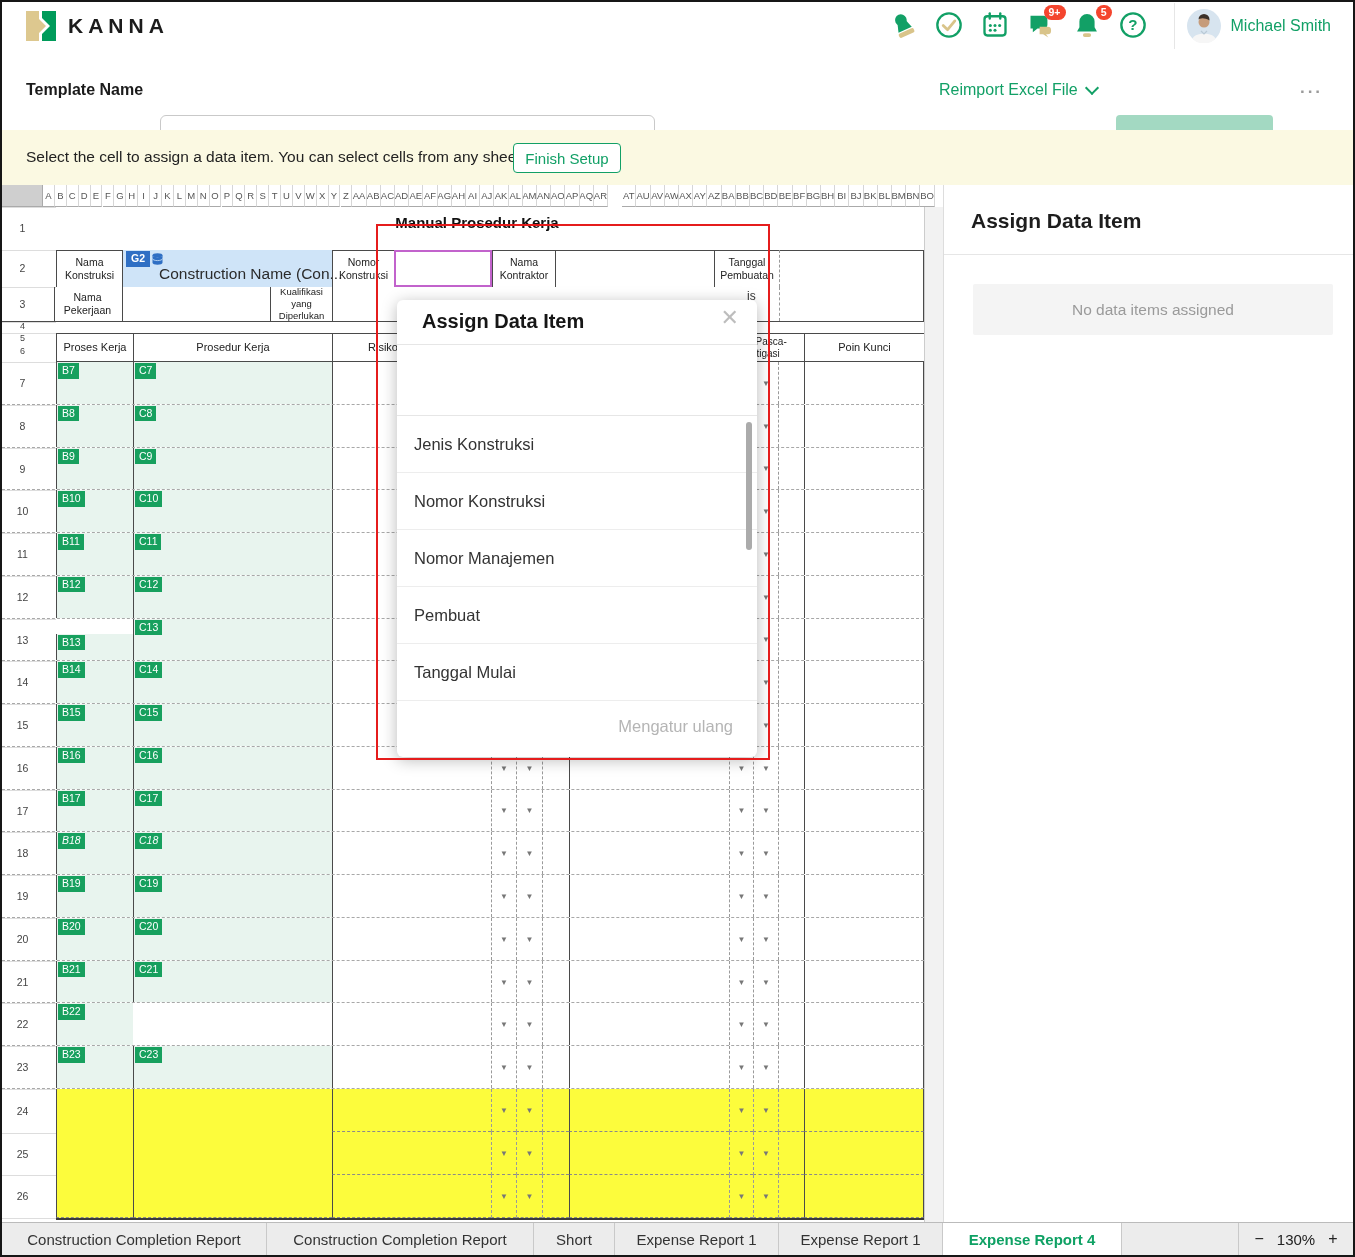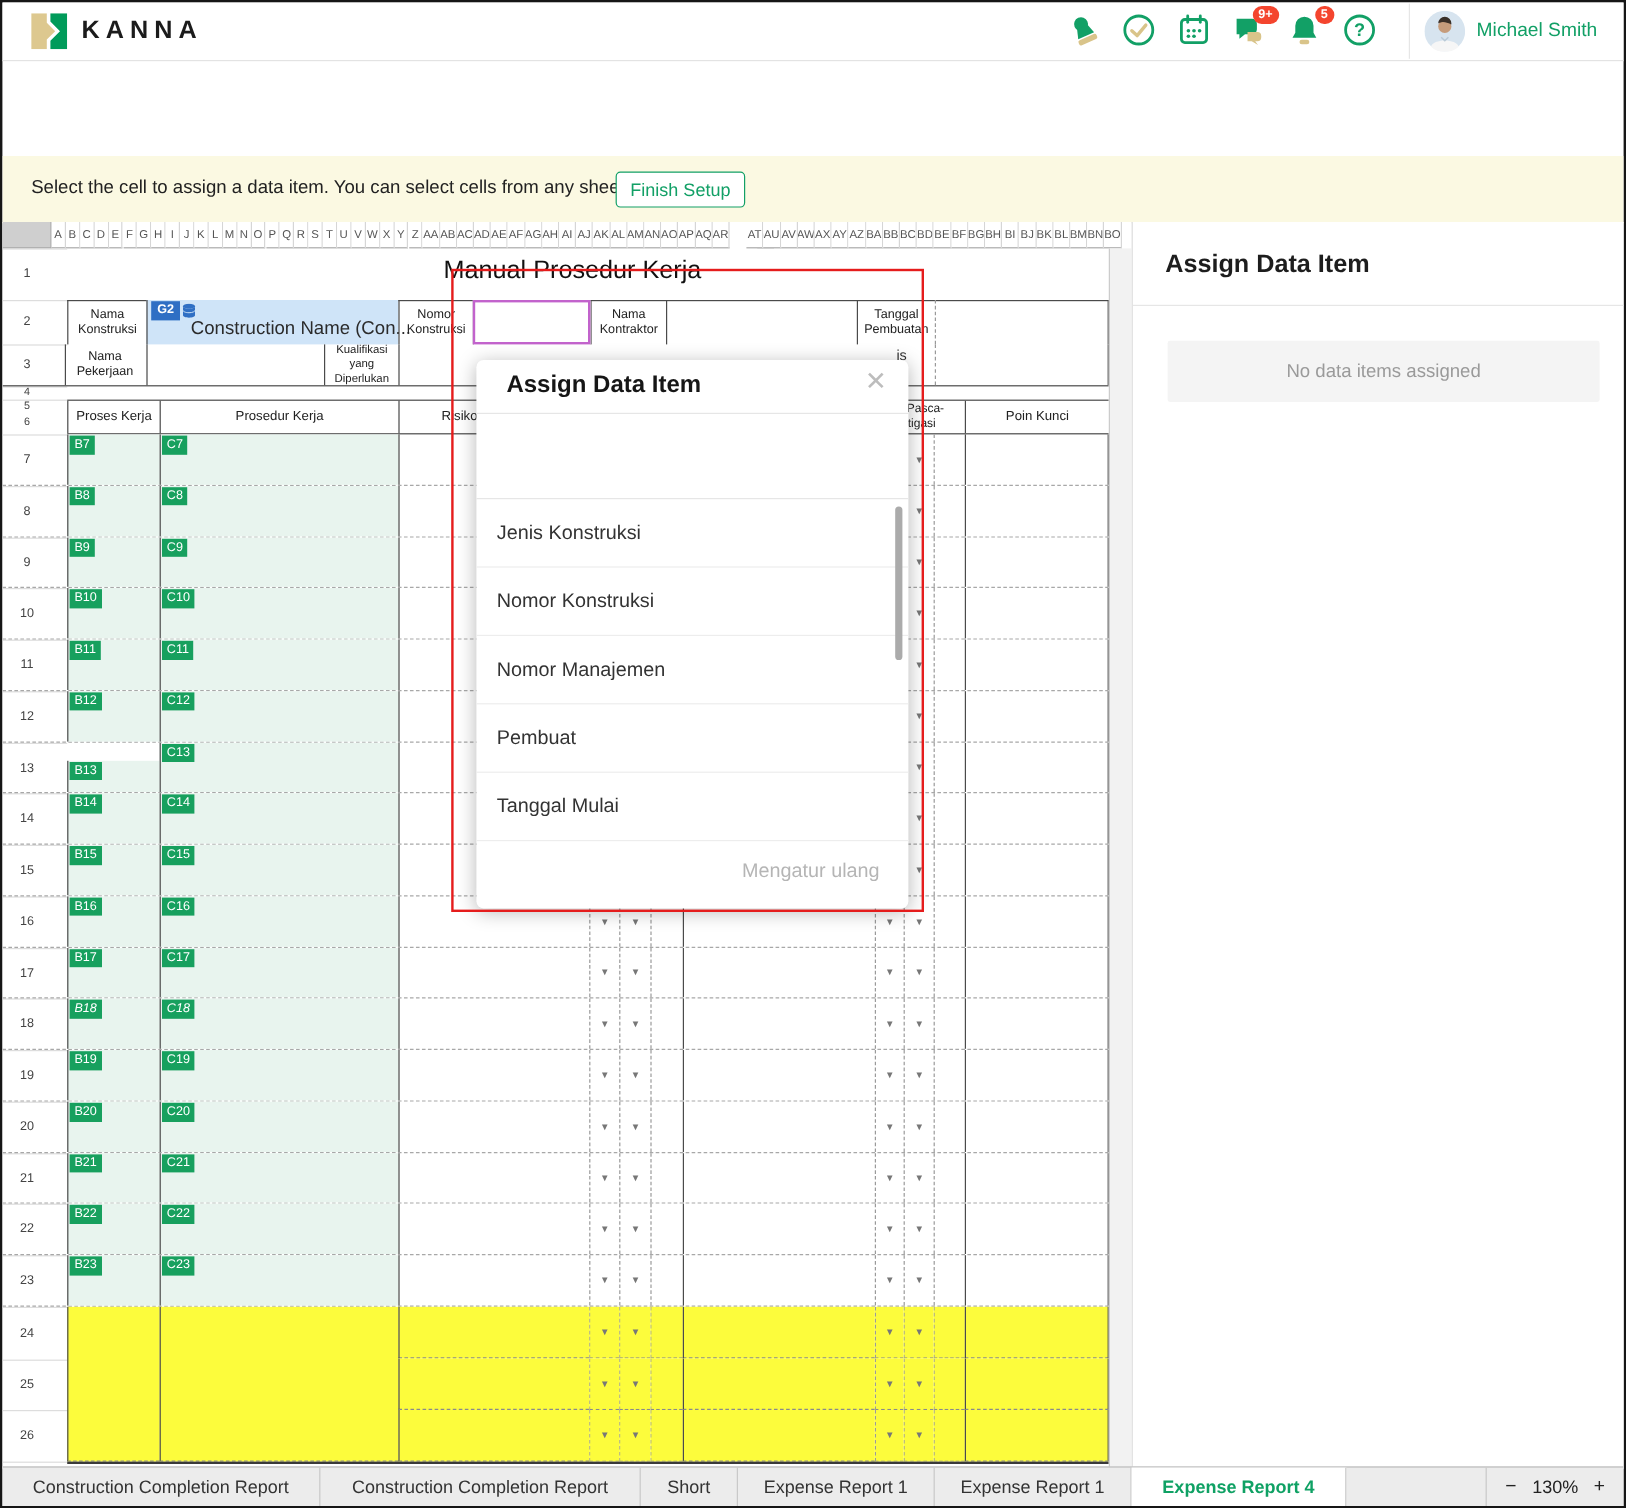--- a/index.html
+++ b/index.html
@@ -30,21 +30,21 @@
   .notice-text{position:absolute;left:24px;top:18px;font-size:15.5px;color:#222;}
   .finish-btn{position:absolute;left:511px;top:13px;width:108px;height:30px;background:#fff;border:1.5px solid #12a066;border-radius:4px;color:#12a066;font-size:15px;cursor:pointer;font-family:"Liberation Sans",sans-serif;}
 
   
   .sheet{position:absolute;left:0;top:183px;width:941px;height:1039px;background:#fff;overflow:hidden;}
   .corner{position:absolute;left:0;top:0;width:41px;height:22px;background:#cfcfcf;border-right:1px solid #aaa;border-bottom:1px solid #aaa;box-sizing:border-box;}
   .col-letter{position:absolute;top:0;height:22px;border-right:1px solid #d6d6d6;border-bottom:1px solid #aaa;box-sizing:border-box;font-size:9.5px;color:#555;display:flex;align-items:center;justify-content:center;background:#fff;overflow:hidden;}
   .row-num{position:absolute;left:0;width:41px;height:16px;font-size:10.5px;color:#444;display:flex;align-items:center;justify-content:center;}
   .row-num.small{font-size:9px;}
   .gutline{position:absolute;left:0;width:54px;height:0;border-top:1px solid #ddd;}
-  .sheet-title{position:absolute;left:260px;top:29px;width:430px;text-align:center;font-size:21px;font-weight:normal;color:#111;}
+  .sheet-title{position:absolute;left:260px;top:29px;width:430px;text-align:center;font-size:15px;font-weight:bold;color:#111;}
   .gray-strip{position:absolute;left:922px;top:22px;width:19px;height:1017px;background:#f2f2f2;border-left:1px solid #ccc;box-sizing:border-box;}
 
   .cell{position:absolute;top:0;bottom:0;box-sizing:border-box;border-left:1px solid #4a4a4a;}
   .cell.dashL{border-left:1px dashed #9a9a9a;}
   .cell.endR{border-right:1px solid #4a4a4a;}
   .cell.green{background:#e8f4ee;}
   .cell.yellow{background:#fcfc3c;}
   .cell-label{position:absolute;left:0;right:0;top:50%;transform:translateY(-50%);text-align:center;font-size:10.5px;color:#222;line-height:1.25;}
   .badge{position:absolute;top:1px;left:1px;background:#17a05e;color:#fff;font-size:10.5px;padding:1px 4px;line-height:1.3;}
   .dd-arrow{position:absolute;left:0;right:0;top:50%;transform:translateY(-50%);text-align:center;font-size:8px;color:#777;}
@@ -157,20 +157,30 @@
           <circle cx="17" cy="13" r="5.5" fill="#c69c7b"></circle>
           <path d="M11.5 10.5a5.5 5.5 0 0111 0c0 1-.3 1.3-.7.4-2-1-4-1.2-6.3-1.6-2 .2-3.4.8-4 1.2z" fill="#3a3028"></path>
           <path d="M5.5 30c1.5-7 21.5-7 23 0a17 17 0 01-23 0z" fill="#f6f6f6"></path>
           <path d="M14 22l3 3 3-3" fill="none" stroke="#b9c9d6" stroke-width="1.2"></path>
         </svg>
         <span class="user-name">Michael Smith</span>
       </div>
     </div>
   </header>
 
+  <section class="toolbar">
+    <span class="tpl-label">Template Name</span>
+    <input class="tpl-input" type="text" value="XX Construction at Mr./Ms. OO's Residence" style="">
+    <button class="reimport">
+      <span>Reimport Excel File</span>
+      <span class="chev"></span>
+    </button>
+    <button class="save-btn">Save and Close</button>
+    <button class="more-btn">···</button>
+  </section>
 
   <section class="notice">
     <span class="notice-text">Select the cell to assign a data item. You can select cells from any sheet.</span>
     <button class="finish-btn">Finish Setup</button>
   </section>
 
   <section class="sheet">
     <div class="corner"></div>
     <div id="col-letters">
         <div class="col-letter" style="left: 41px; width: 11.9px;">A</div>
@@ -735,23 +745,20 @@
           <div class="cell dashL" style="left: 751px; width: 25px;">
             <div class="dd-arrow">▼</div>
           </div>
           <div class="cell dashL" style="left: 776px; width: 26px;"></div>
           <div class="cell endR" style="left: 802px; width: 120px;"></div>
         </div>
         <div class="sheet-row" style="top: 818.4px; height: 42.76px;">
           <div class="cell green" style="left: 54px; width: 77px;">
             <span class="badge">B22</span>
           </div>
-          <div class="cell green" style="left: 131px; width: 199px;">
-            <span class="badge">C22</span>
-          </div>
           <div class="cell" style="left: 330px; width: 159px;"></div>
           <div class="cell dashL" style="left: 489px; width: 25px;">
             <div class="dd-arrow">▼</div>
           </div>
           <div class="cell dashL" style="left: 514px; width: 26px;">
             <div class="dd-arrow">▼</div>
           </div>
           <div class="cell dashL" style="left: 540px; width: 27px;"></div>
           <div class="cell" style="left: 567px; width: 160px;"></div>
           <div class="cell dashL" style="left: 727px; width: 24px;">

